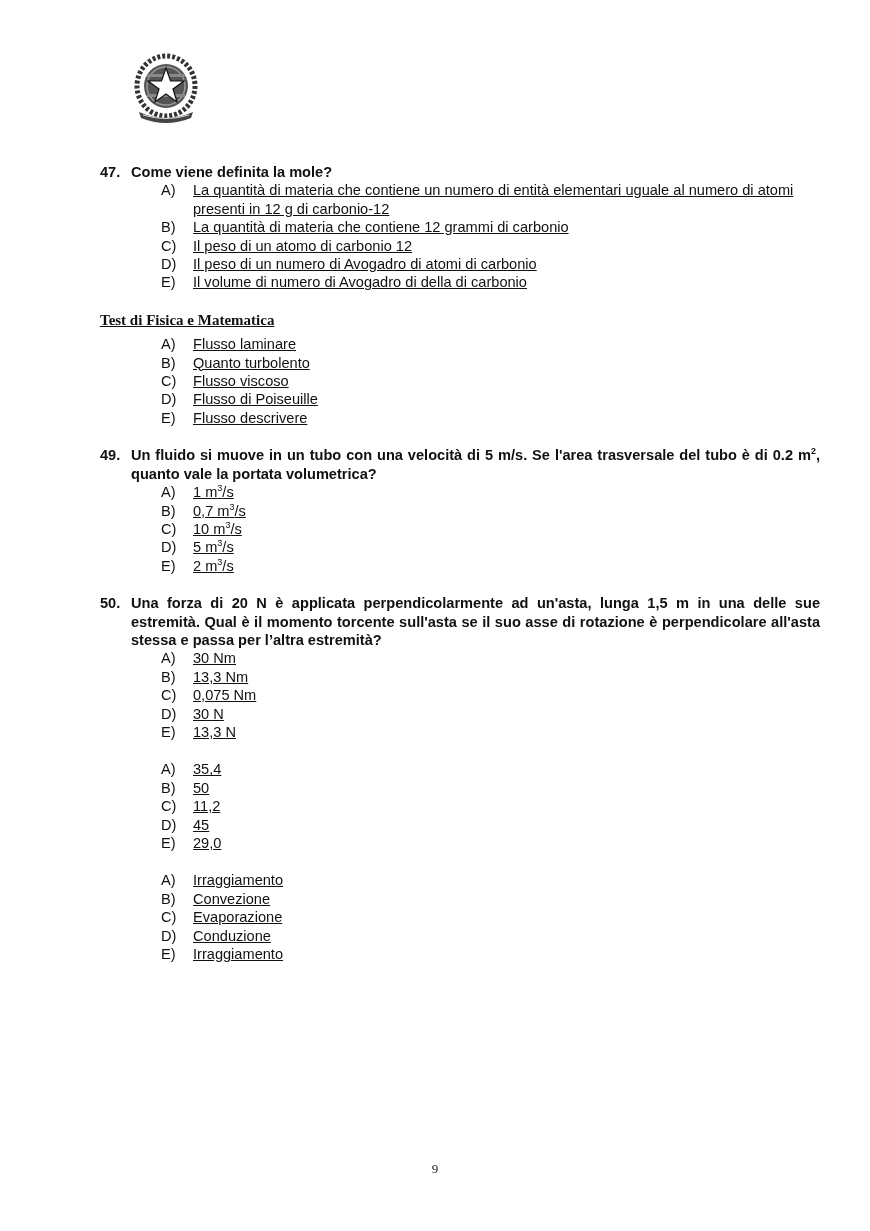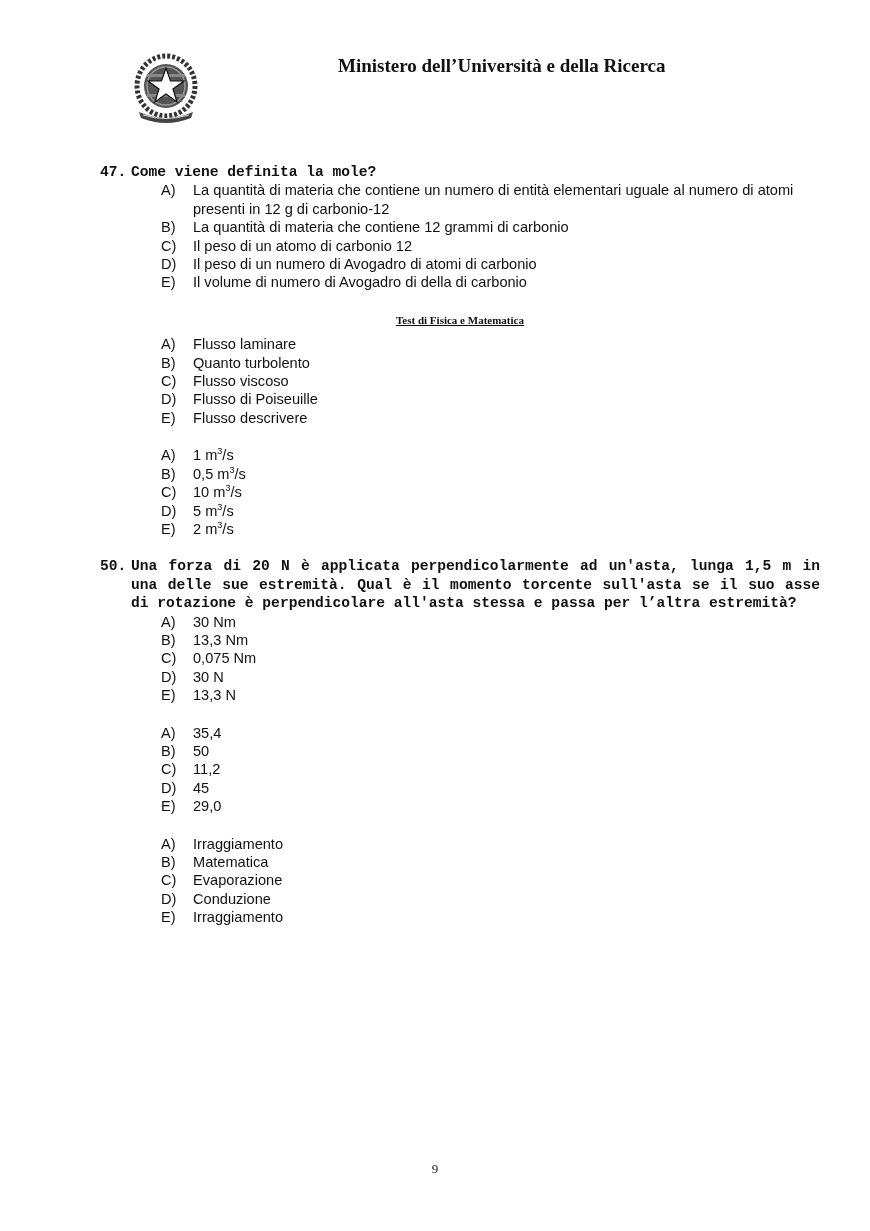--- a/index.html
+++ b/index.html
@@ -46,21 +46,20 @@
       font-family: "Liberation Sans", sans-serif;
       font-size: 14.6px;
       line-height: 18.4px;
     }
     .question {
       margin: 0 0 19px 0;
     }
     .q-head {
       display: flex;
       font-weight: bold;
-      font-family: Liberation Mono, monospace;
     }
     .q-num {
       width: 31px;
       flex: 0 0 31px;
     }
     .q-text {
       flex: 1;
       text-align: justify;
     }
     .options {
@@ -71,26 +70,27 @@
     }
     .option {
       display: flex;
     }
     .opt-letter {
       width: 32px;
       flex: 0 0 32px;
     }
     .opt-text {
       flex: 1;
+      text-decoration: underline;
     }
     .section-title {
-      text-align: center;
+      text-align: left;
       font-family: "Liberation Serif", serif;
       font-weight: bold;
-      font-size: 11px;
+      font-size: 15px;
       text-decoration: underline;
       margin: 17px 0 6px 0;
       padding-left: 0px;
     }
     sup {
       font-size: 9px;
       line-height: 0;
       vertical-align: 6px;
     }
     .page-number {
@@ -111,21 +111,20 @@
   <svg class="emblem" viewBox="0 0 66 74">
     <ellipse cx="33" cy="34" rx="29" ry="30" fill="none" stroke="#333" stroke-width="5" stroke-dasharray="3 2"></ellipse>
     <circle cx="33" cy="34" r="22" fill="#555"></circle>
     <circle cx="33" cy="34" r="19" fill="none" stroke="#999" stroke-width="1.5"></circle>
     <rect x="14" y="22" width="38" height="3" fill="#888"></rect>
     <rect x="14" y="42" width="38" height="3" fill="#888"></rect>
     <polygon points="33,16 37.5,29 51,29 40,37 44,50 33,42 22,50 26,37 15,29 28.5,29" fill="#ffffff" stroke="#111" stroke-width="1.2"></polygon>
     <path d="M6 60 Q33 72 60 60 L58 66 Q33 76 8 66 Z" fill="#444"></path>
     <path d="M10 63 Q33 70 56 63" fill="none" stroke="#ddd" stroke-width="1"></path>
   </svg>
-  <div class="ministry-title">Ministero dell’Università e della Ricerca</div>
 </div>
 
 <div class="content">
 
   <div class="question">
     <div class="q-head">
       <span class="q-num">47.</span>
       <span class="q-text">Come viene definita la mole?</span>
     </div>
     <ul class="options">
@@ -173,28 +172,32 @@
           <span class="opt-text">Flusso di Poiseuille</span>
         </li>
       <li class="option">
           <span class="opt-letter">E)</span>
           <span class="opt-text">Flusso descrivere</span>
         </li>
     </ul>
   </div>
 
   <div class="question">
+    <div class="q-head">
+      <span class="q-num">49.</span>
+      <span class="q-text"><span>Un fluido si muove in un tubo con una velocità di 5 m/s. Se l'area trasversale del tubo è di 0.2 m</span><sup>2</sup><span>, quanto vale la portata volumetrica?</span></span>
+    </div>
     <ul class="options">
       <li class="option">
           <span class="opt-letter">A)</span>
           <span class="opt-text"><span>1 m</span><sup>3</sup><span>/s</span></span>
         </li>
       <li class="option">
           <span class="opt-letter">B)</span>
-          <span class="opt-text"><span>0,5 m</span><sup>3</sup><span>/s</span></span>
+          <span class="opt-text"><span>0,7 m</span><sup>3</sup><span>/s</span></span>
         </li>
       <li class="option">
           <span class="opt-letter">C)</span>
           <span class="opt-text"><span>10 m</span><sup>3</sup><span>/s</span></span>
         </li>
       <li class="option">
           <span class="opt-letter">D)</span>
           <span class="opt-text"><span>5 m</span><sup>3</sup><span>/s</span></span>
         </li>
       <li class="option">
@@ -259,21 +262,21 @@
   </div>
 
   <div class="question">
     <ul class="options">
       <li class="option">
           <span class="opt-letter">A)</span>
           <span class="opt-text">Irraggiamento</span>
         </li>
       <li class="option">
           <span class="opt-letter">B)</span>
-          <span class="opt-text">Matematica</span>
+          <span class="opt-text">Convezione</span>
         </li>
       <li class="option">
           <span class="opt-letter">C)</span>
           <span class="opt-text">Evaporazione</span>
         </li>
       <li class="option">
           <span class="opt-letter">D)</span>
           <span class="opt-text">Conduzione</span>
         </li>
       <li class="option">

